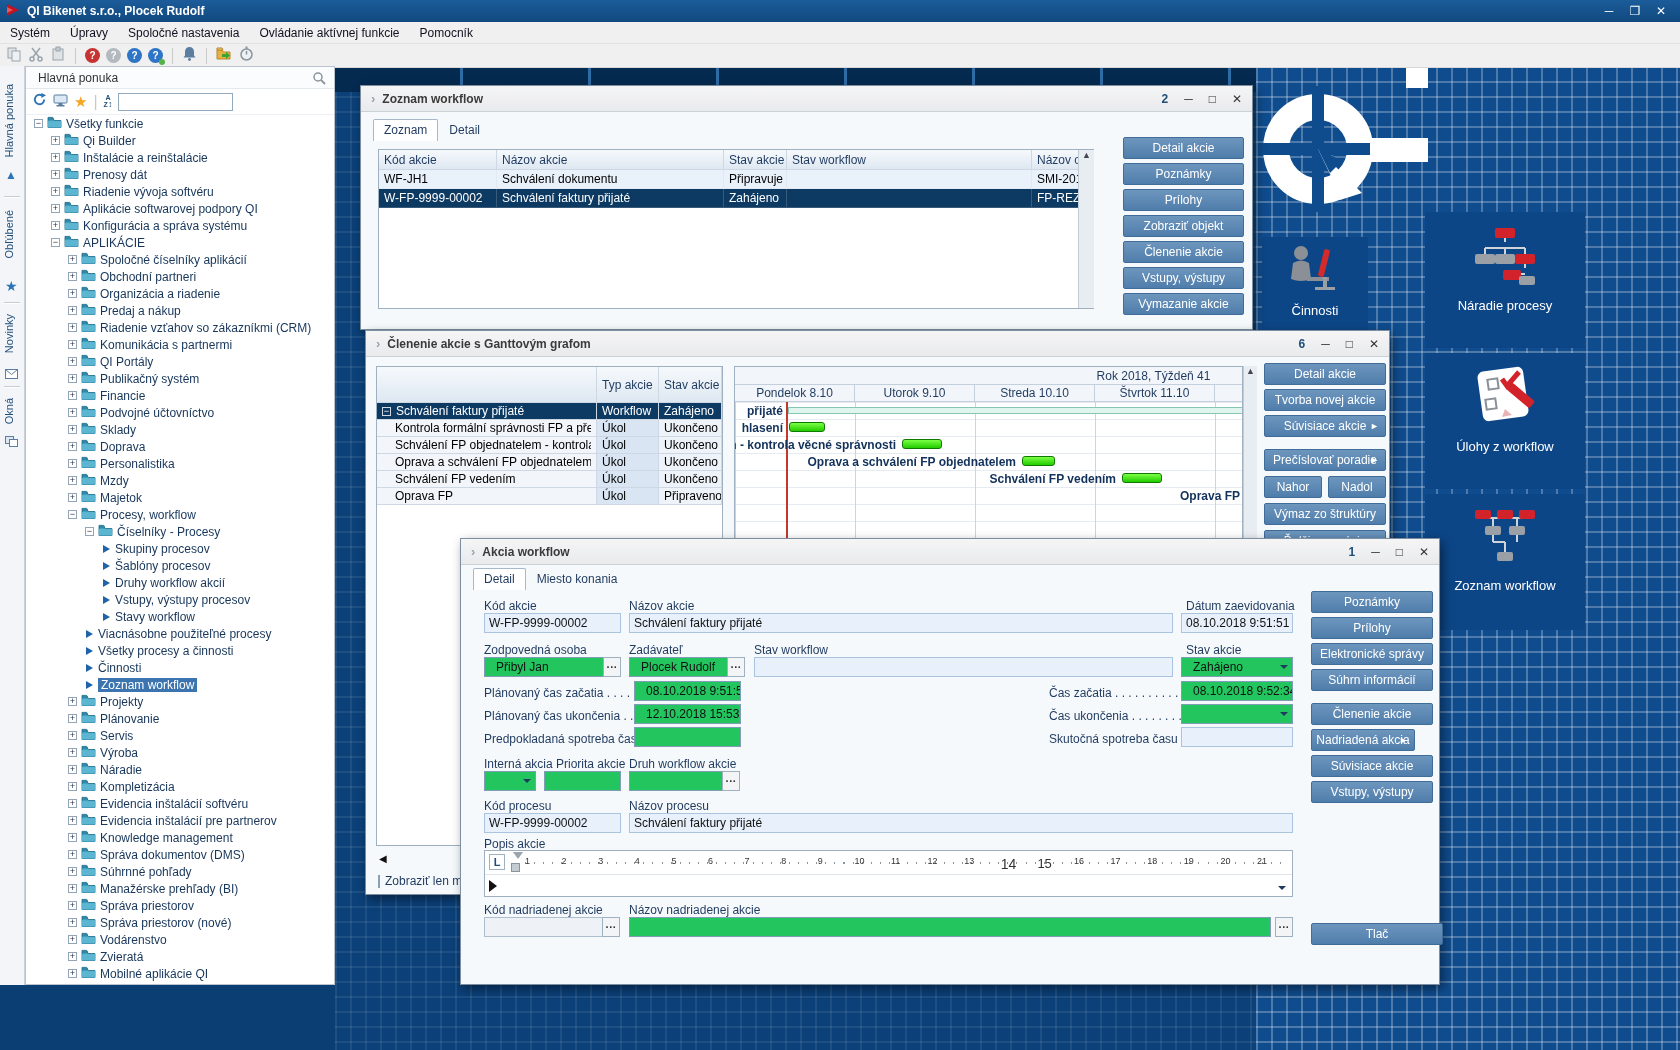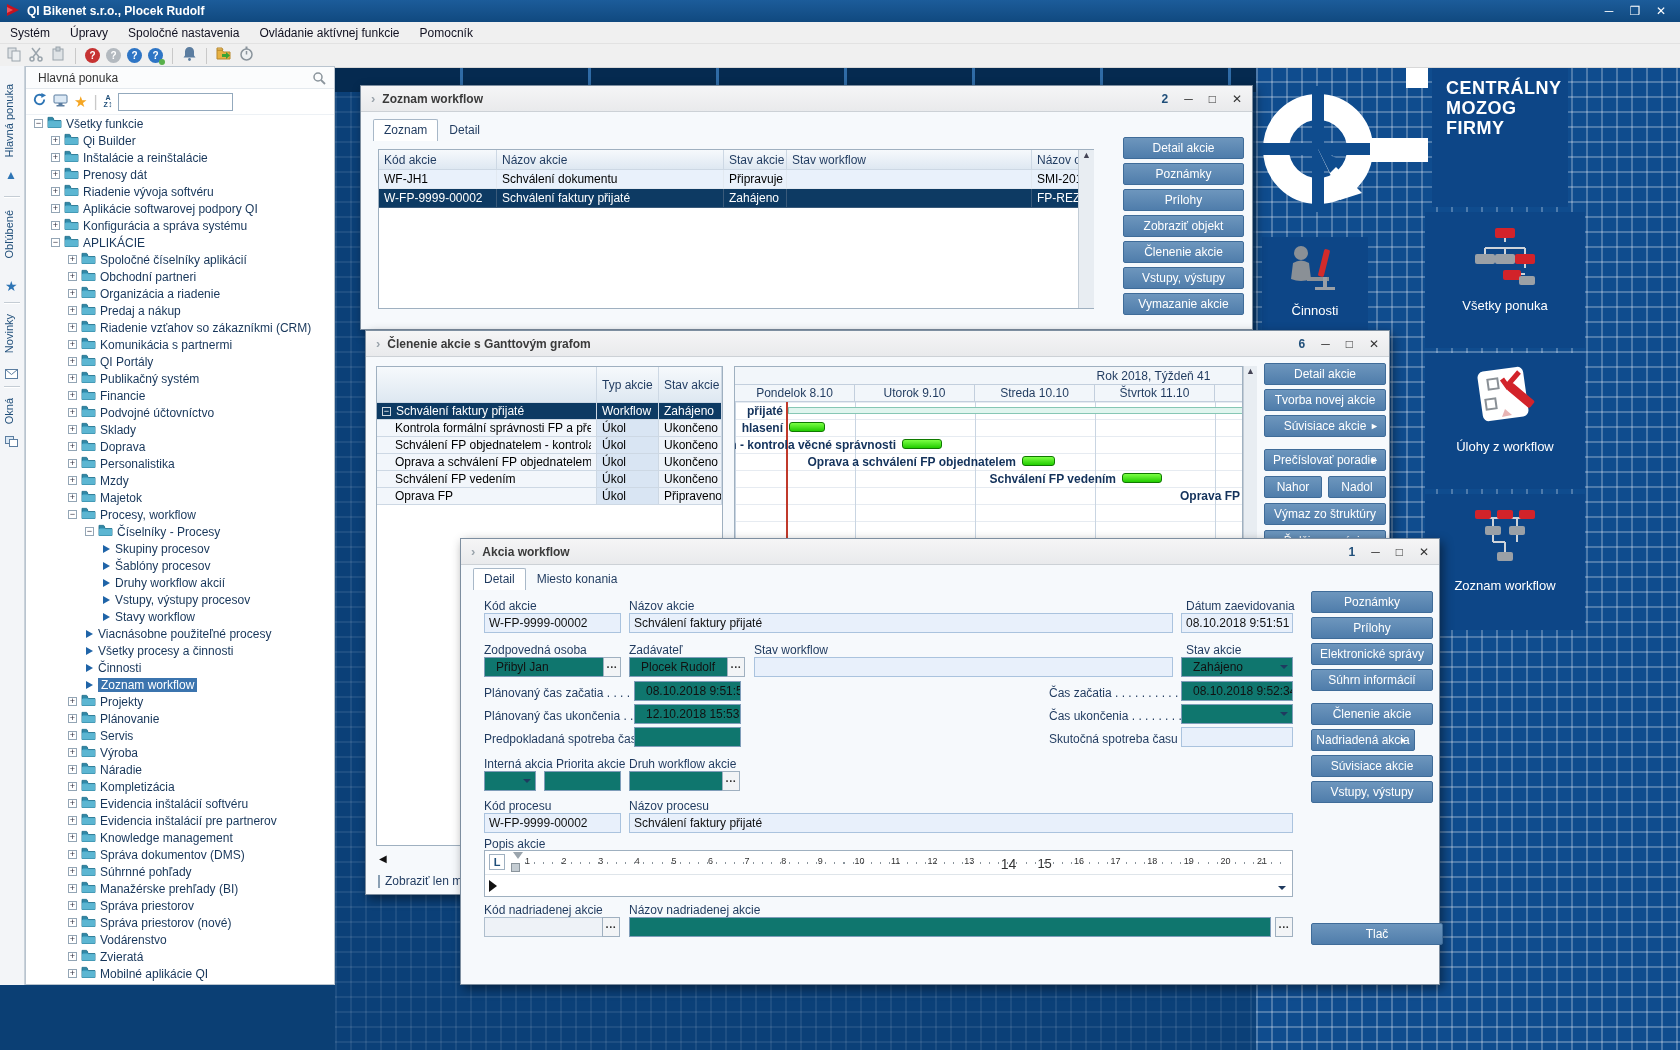--- a/index.html
+++ b/index.html
@@ -83,21 +83,21 @@
   
   .grid-head { background:linear-gradient(180deg,#f6f9fc,#dde7f1); color:#1f3a5f; }
   .cell { border-right:1px solid #cdd8e4; border-bottom:1px solid #cdd8e4; font-size:12px;
     padding:0 5px; display:flex; align-items:center; white-space:nowrap; overflow:hidden; }
   .rowsel { background:#0d3a63; color:#fff; }
 
   
   .lbl { position:absolute; font-size:12px; color:#1f3a5f; white-space:nowrap; }
   .fld { position:absolute; height:20px; border:1px solid #aac3de; background:#e8f0fb;
     font-size:12px; color:#111; padding:0 4px; display:flex; align-items:center; white-space:nowrap; overflow:hidden; }
-  .fld.white { background:#0f766e; border-color:#7f9db9;padding-left:11px; }
+  .fld.white { background:#22c55e; border-color:#7f9db9;padding-left:11px; }
   .fld.gray { background:#eef2f7; border-color:#aebecd; }
   .caret { margin-left:auto; width:0; height:0; border:4px solid transparent; border-top-color:#1f3a5f;
     transform:translateY(2px); flex:none; }
   .dots { position:absolute; height:20px; width:18px; background:#f2f4f6; border:1px solid #9fb0c0;
     font-size:11px; font-weight:bold; color:#333; text-align:center; line-height:18px; cursor:pointer; }
 
   
   .gbar { position:absolute; height:10px; background:linear-gradient(180deg,#7bff45,#22cc00);
     border:1px solid #0f7a00; border-radius:3px; }
   .gsum { position:absolute; height:7px; background:#e0f5ee; border:1px solid #86c7b4; }
@@ -122,25 +122,20 @@
         <circle cx="56" cy="83" r="42" fill="none" stroke="#ffffff" stroke-width="26"></circle>
         <rect x="50" y="20" width="12" height="126" fill="#0f4c8e"></rect>
         <rect x="-7" y="77" width="126" height="12" fill="#0f4c8e"></rect>
         <polygon points="56,83 100,127 78,134 70,112" fill="#ffffff"></polygon>
         <polygon points="56,83 80,95 68,107" fill="#0f4c8e"></polygon>
       </svg>
     </div>
     <div class="abs" style="left:150px; top:0; width:22px; height:22px; background:#fff;"></div>
     <div class="abs" style="left:114px; top:72px; width:58px; height:24px; background:#fff;"></div>
 
-    <div class="tile" id="tile-tagline" style="left:176px; top:0; width:136px; height:141px;">
-      <div>CENTRÁLNY</div>
-      <div>MOZOG</div>
-      <div>FIRMY</div>
-    </div>
 
     <div class="tile" style="left:6px; top:171px; width:106px; height:136px; padding-top:8px;">
       <span>
         <svg width="56" height="46" viewBox="0 0 56 46">
           <circle cx="14" cy="8" r="7" fill="#8a9096"></circle>
           <path d="M6 18 q8 -5 16 0 l2 16 q-10 4 -20 0 z" fill="#8a9096"></path>
           <rect x="20" y="32" width="22" height="4" fill="#8a9096"></rect>
           <rect x="34" y="4" width="6" height="28" rx="2" transform="rotate(14 37 18)" fill="#d22b2b"></rect>
           <rect x="36" y="32" width="4" height="10" fill="#9aa0a6"></rect>
           <rect x="28" y="42" width="20" height="3" fill="#9aa0a6"></rect>
@@ -156,21 +151,21 @@
             <path d="M32 10 v6 M12 22 h40 M12 22 v6 M32 22 v6 M52 22 v6 M52 36 v6 M40 48 h12 M40 48 v4"></path>
           </g>
           <rect x="22" y="2" width="20" height="10" rx="2" fill="#d2232a"></rect>
           <rect x="2" y="28" width="20" height="10" rx="2" fill="#9aa0a6"></rect>
           <rect x="22" y="28" width="20" height="10" rx="2" fill="#9aa0a6"></rect>
           <rect x="42" y="28" width="20" height="10" rx="2" fill="#d2232a"></rect>
           <rect x="30" y="44" width="18" height="10" rx="2" fill="#d2232a"></rect>
           <rect x="46" y="50" width="16" height="9" rx="2" fill="#9aa0a6"></rect>
         </svg>
       </span>
-      <span class="tlabel">Všetky ponuka</span>
+      <span class="tlabel">Náradie procesy</span>
     </div>
 
     <div class="tile" style="left:169px; top:287px; width:160px; height:136px; padding-top:12px;">
       <span>
         <svg width="66" height="62" viewBox="0 0 66 62">
           <rect x="8" y="4" width="46" height="50" rx="6" fill="#fff" transform="rotate(-8 31 29)"></rect>
           <rect x="16" y="14" width="10" height="10" fill="none" stroke="#8a9096" stroke-width="2" transform="rotate(-8 21 19)"></rect>
           <rect x="14" y="34" width="10" height="10" fill="none" stroke="#8a9096" stroke-width="2" transform="rotate(-8 19 39)"></rect>
           <path d="M30 14 l5 7 l12 -14" stroke="#d2232a" stroke-width="5" fill="none"></path>
           <rect x="34" y="26" width="30" height="9" rx="2" transform="rotate(40 49 30)" fill="#d2232a"></rect>

